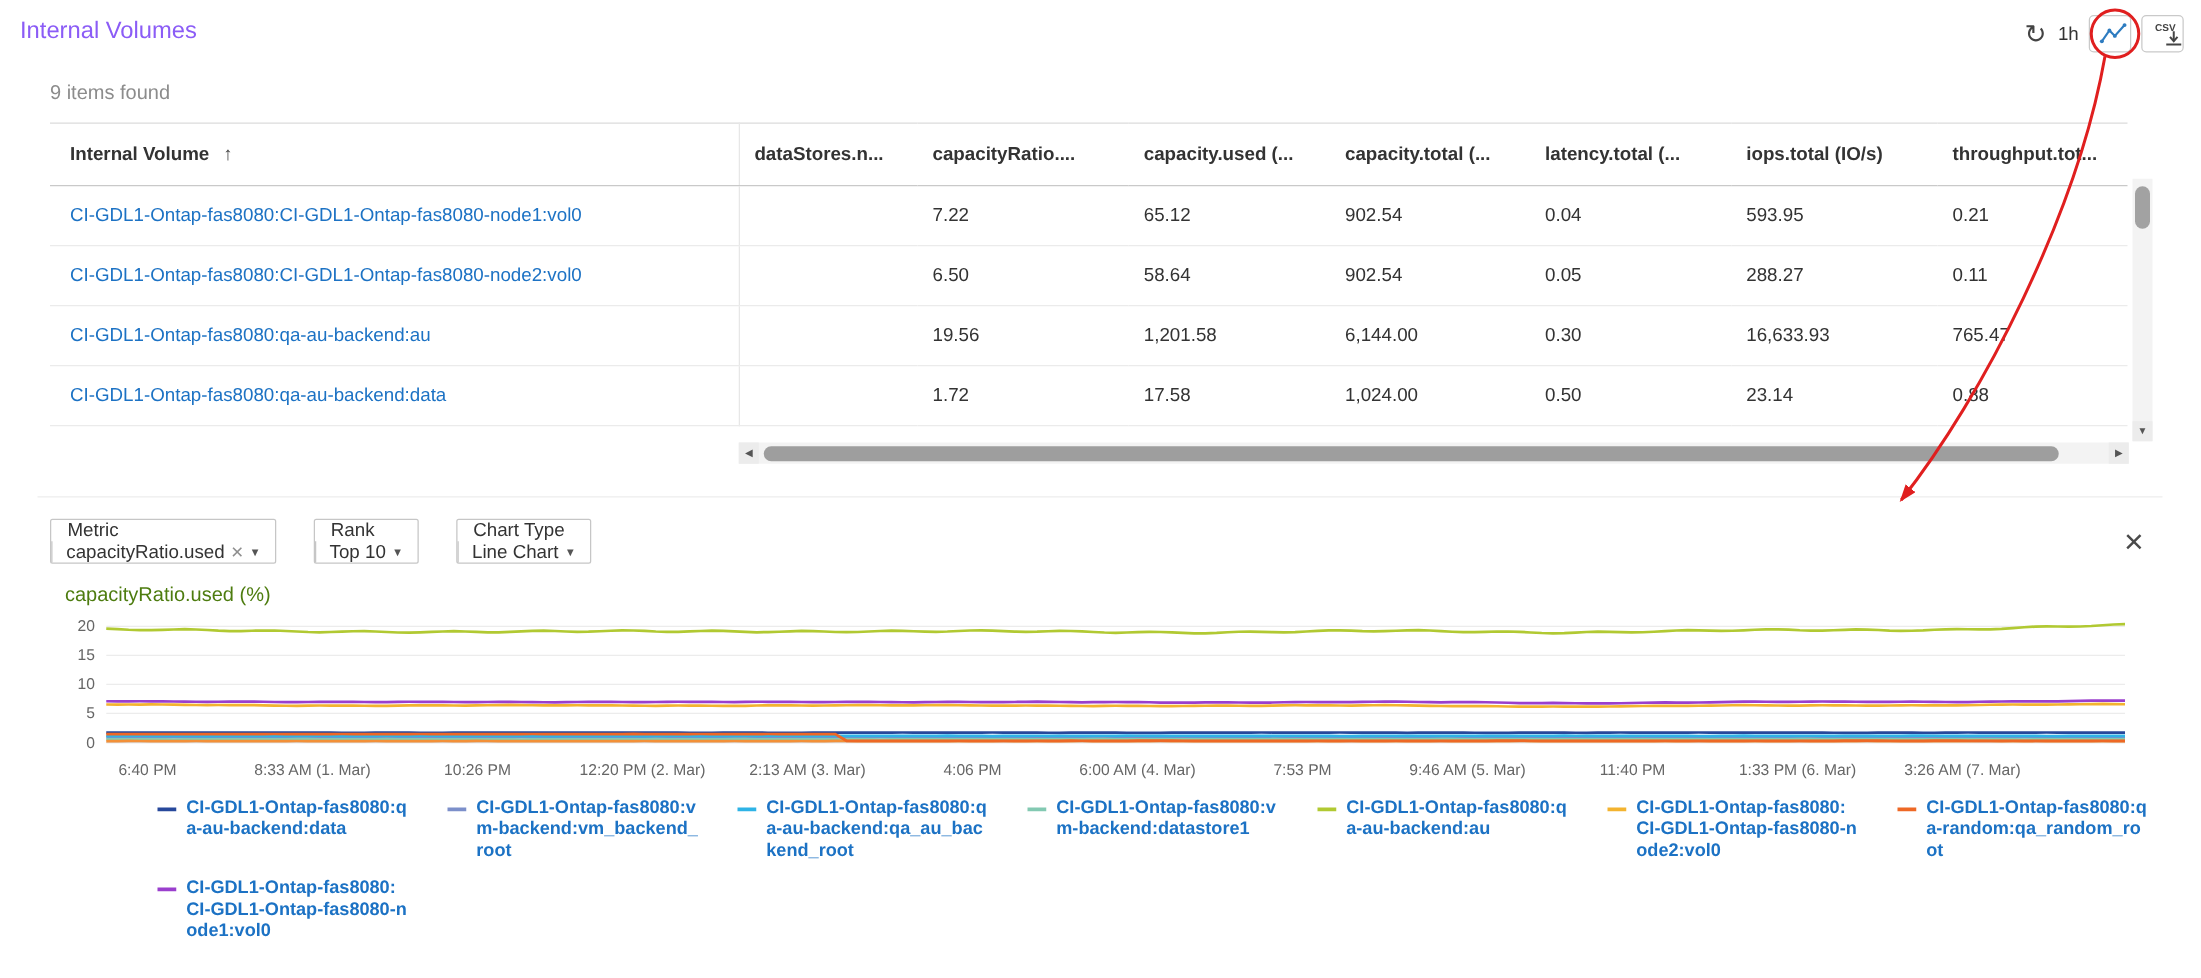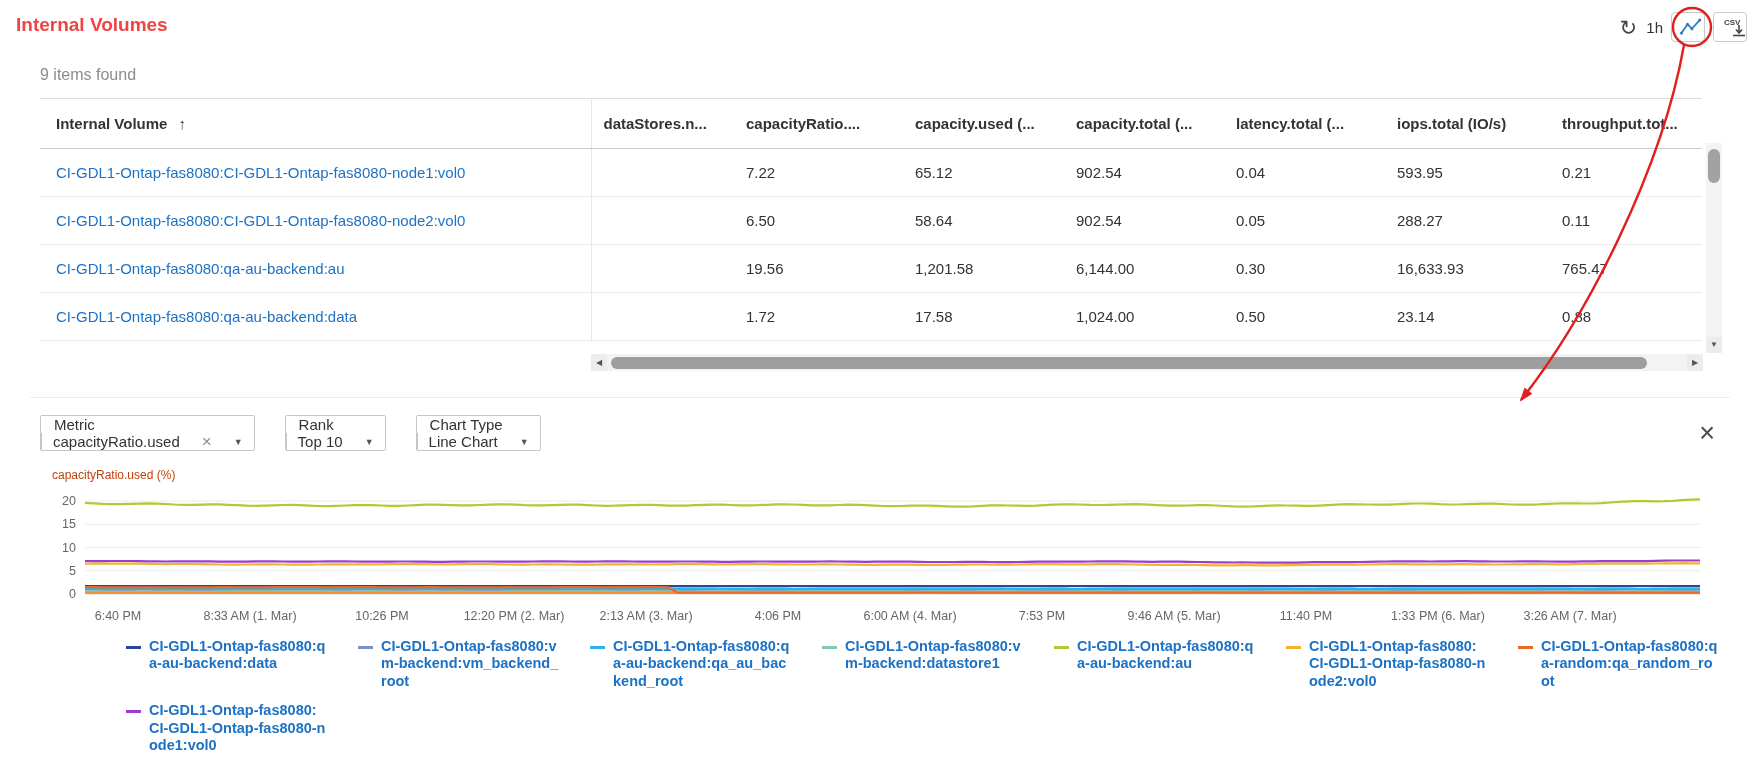--- a/index.html
+++ b/index.html
@@ -1,20 +1,20 @@
 <!DOCTYPE html>
 <html><head>
 <meta charset="utf-8">
 <style>
   * { box-sizing: border-box; margin: 0; padding: 0; }
   html, body { background: #fff; }
   body { font-family: "Liberation Sans", sans-serif; color: #333; }
   .page { position: relative; width: 1761px; height: 782px; background: #fff; overflow: hidden; }
 
-  .page-title { position: absolute; left: 16px; top: 14px; font-size: 19px; font-weight: bold; color: #ef4444; }
+  .page-title { position: absolute; left: 16px; top: 14px; font-size: 19px; font-weight: normal; color: #8b5cf6; }
 
   .header-actions { position: absolute; top: 12px; right: 14px; display: flex; align-items: center; gap: 8px; }
   .refresh { font-size: 21px; color: #444; cursor: pointer; line-height: 1; width: 20px; text-align: center; }
   .time-range { font-size: 15px; color: #333; cursor: pointer; }
   .icon-btn { width: 34px; height: 30px; border: 1px solid #c9c9c9; border-radius: 4px; display: flex; align-items: center; justify-content: flex-end; background: #fff; cursor: pointer; }
 
   .items-found { position: absolute; left: 40px; top: 66px; font-size: 16px; color: #8c8c8c; }
 
   .data-table { position: absolute; left: 40px; top: 98px; width: 1662px; border-collapse: collapse; table-layout: fixed; }
   .data-table th { height: 44px; text-align: left; font-size: 15px; font-weight: bold; color: #333;
@@ -31,27 +31,27 @@
 
   .hscroll { position: absolute; left: 591px; top: 354px; width: 1112px; height: 17px; background: #f3f3f3; display: flex; align-items: center; }
   .harrow { width: 16px; height: 17px; font-size: 8px; color: #555; text-align: center; line-height: 17px; background: #ececec; cursor: pointer; flex: none; }
   .hthumb { height: 12px; margin: 0 4px; background: #9e9e9e; border-radius: 7px; flex: 1 1 auto; margin-right: 40px; cursor: pointer; }
 
   .panel-divider { position: absolute; left: 30px; top: 397px; width: 1700px; border-top: 1px solid #ededed; }
 
   .controls-bar { position: absolute; left: 40px; top: 415px; width: 1681px; display: flex; align-items: center; }
   .ctrl-group { display: flex; align-items: stretch; height: 36px; border: 1px solid #c6c6c6; border-radius: 2px; margin-right: 30px; background: #fff; flex-direction: column; }
   .ctrl-label { padding: 0 13px; font-size: 15px; color: #333; display: flex; align-items: center; }
-  .ctrl-value-wrap { border-left: 1px solid #c6c6c6; display: flex; align-items: center; padding: 0 11px; gap: 22px; cursor: pointer; }
+  .ctrl-value-wrap { border-left: 1px solid #c6c6c6; display: flex; align-items: center; padding: 0 11px; gap: 5px; cursor: pointer; }
   .ctrl-value { font-size: 15px; color: #333; }
   .clear-x { color: #8f8f8f; font-size: 17px; line-height: 1; cursor: pointer; }
   .caret { font-size: 9px; color: #555; }
   .close-chart { margin-left: auto; margin-right: 6px; font-size: 27px; color: #4a4a4a; line-height: 1; cursor: pointer; }
 
-  .chart-ylabel { position: absolute; left: 52px; top: 468px; font-size: 12px; color: #c2410c; }
+  .chart-ylabel { position: absolute; left: 52px; top: 468px; font-size: 16px; color: #4d7c0f; }
   #chart-svg { position: absolute; left: 40px; top: 486px; }
   .tick { font-size: 12.5px; fill: #666; font-family: "Liberation Sans", sans-serif; }
 
   .legend { position: absolute; left: 126px; top: 638px; width: 1630px; display: flex; flex-wrap: wrap; }
   .legend-item { width: 232px; display: flex; align-items: flex-start; margin-bottom: 12px; cursor: pointer; }
   .swatch { width: 15px; height: 3px; margin: 8px 8px 0 0; flex: none; }
   .legend-label { width: 178px; font-size: 14.5px; font-weight: bold; color: #1c72c4; line-height: 1.2; word-break: break-all; }
 
   .annotation { position: absolute; left: 0; top: 0; pointer-events: none; }
 </style>

